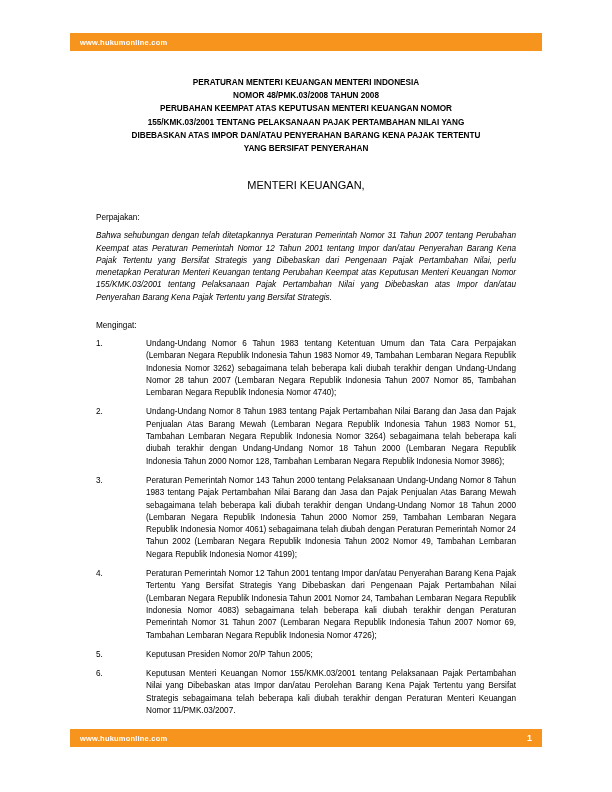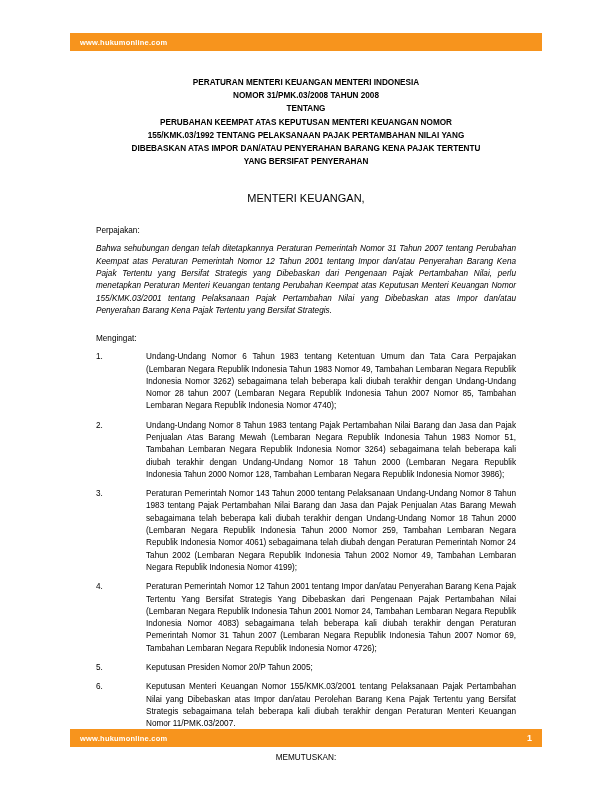--- a/index.html
+++ b/index.html
@@ -128,24 +128,23 @@
 <div class="page">
 
   <div class="header-bar">
     <span class="brand">www.hukumonline.com</span>
   </div>
 
   <div class="content">
 
     <div class="title-block">
       <span class="line">PERATURAN MENTERI KEUANGAN MENTERI INDONESIA</span>
-      <span class="line">NOMOR 31/PMK.03/2008 TAHUN 2008</span>
-      <span class="line">TENTANG</span>
+      <span class="line">NOMOR 48/PMK.03/2008 TAHUN 2008</span>
       <span class="line">PERUBAHAN KEEMPAT ATAS KEPUTUSAN MENTERI KEUANGAN NOMOR</span>
-      <span class="line">155/KMK.03/1992 TENTANG PELAKSANAAN PAJAK PERTAMBAHAN NILAI YANG</span>
+      <span class="line">155/KMK.03/2001 TENTANG PELAKSANAAN PAJAK PERTAMBAHAN NILAI YANG</span>
       <span class="line">DIBEBASKAN ATAS IMPOR DAN/ATAU PENYERAHAN BARANG KENA PAJAK TERTENTU</span>
       <span class="line">YANG BERSIFAT PENYERAHAN</span>
     </div>
 
     <div class="addressee">MENTERI KEUANGAN,</div>
 
     <div class="section-label">Perpajakan:</div>
     <div class="para">Bahwa sehubungan dengan telah ditetapkannya Peraturan Pemerintah Nomor 31 Tahun 2007 tentang Perubahan Keempat atas Peraturan Pemerintah Nomor 12 Tahun 2001 tentang Impor dan/atau Penyerahan Barang Kena Pajak Tertentu yang Bersifat Strategis yang Dibebaskan dari Pengenaan Pajak Pertambahan Nilai, perlu menetapkan Peraturan Menteri Keuangan tentang Perubahan Keempat atas Keputusan Menteri Keuangan Nomor 155/KMK.03/2001 tentang Pelaksanaan Pajak Pertambahan Nilai yang Dibebaskan atas Impor dan/atau Penyerahan Barang Kena Pajak Tertentu yang Bersifat Strategis.</div>
 
     <div class="spacer-md"></div>

